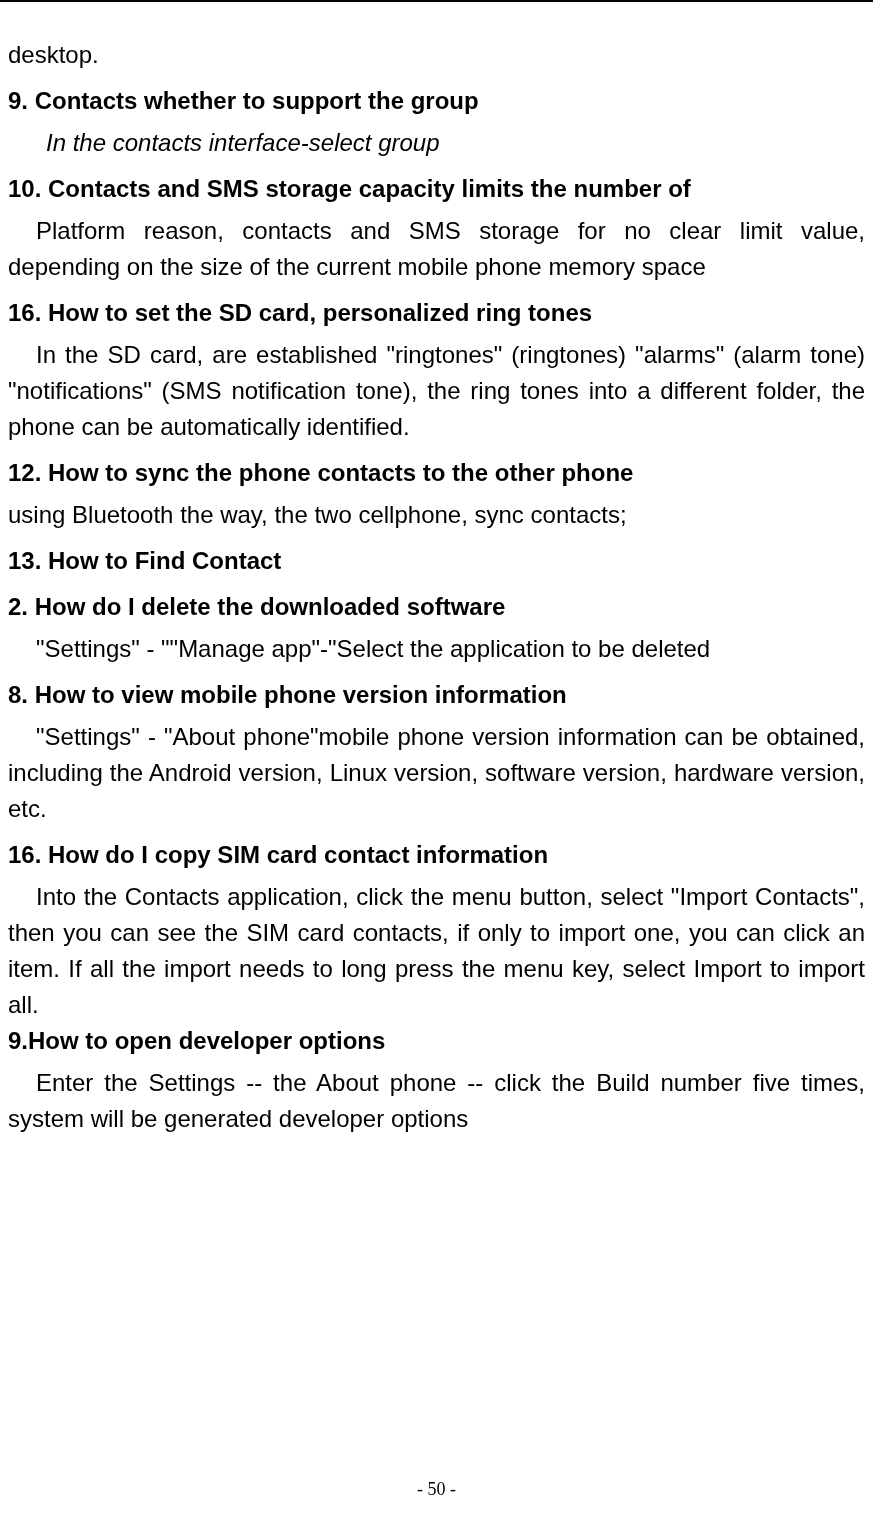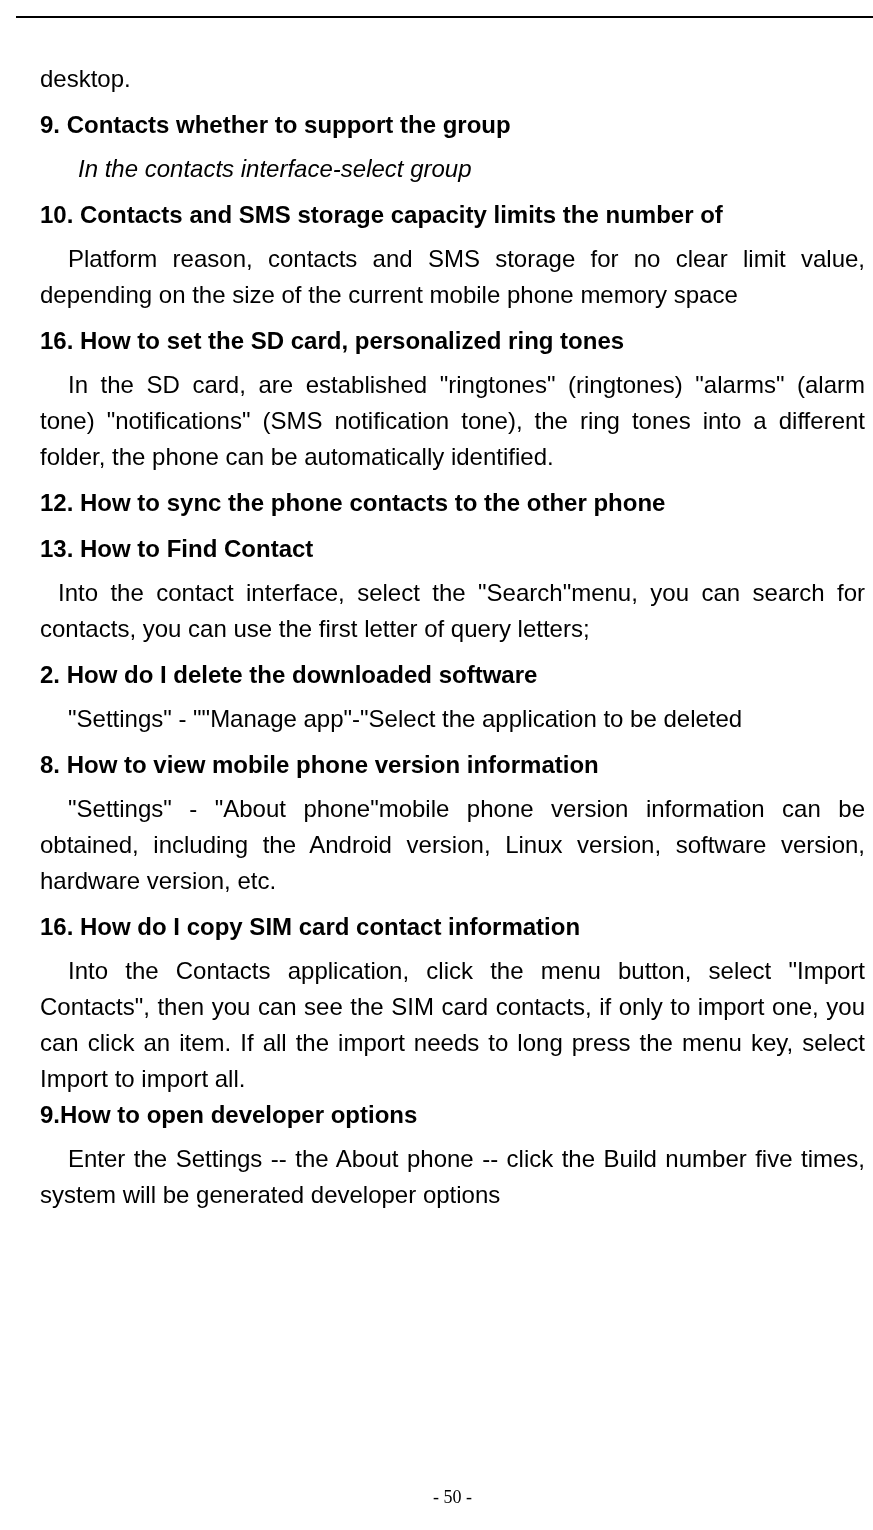--- a/index.html
+++ b/index.html
@@ -1,16 +1,16 @@
 <!DOCTYPE html>
 <html><head>
   <meta charset="utf-8">
   <style>
     * {
-      margin: 8px;
+      margin: 0;
       padding: 0;
       box-sizing: border-box;
     }
     body {
       width: 873px;
       height: 1530px;
       background: #ffffff;
       font-family: Arial, Helvetica, sans-serif;
       color: #000000;
       position: relative;
@@ -61,23 +61,23 @@
   <p class="heading">9. Contacts whether to support the group</p>
   <p class="indent1">In the contacts interface-select group</p>
 
   <p class="heading">10. Contacts and SMS storage capacity limits the number of</p>
   <p class="indent2 justify">Platform reason, contacts and SMS storage for no clear limit value, depending on the size of the current mobile phone memory space</p>
 
   <p class="heading">16. How to set the SD card, personalized ring tones</p>
   <p class="indent2 justify">In the SD card, are established "ringtones" (ringtones) "alarms" (alarm tone) "notifications" (SMS notification tone), the ring tones into a different folder, the phone can be automatically identified.</p>
 
   <p class="heading">12. How to sync the phone contacts to the other phone</p>
+  <p>using Bluetooth the way, the two cellphone, sync contacts;</p>
 
   <p class="heading">13. How to Find Contact</p>
-  <p class="indent3 justify">Into the contact interface, select the "Search"menu, you can search for contacts, you can use the first letter of query letters;</p>
 
   <p class="heading">2. How do I delete the downloaded software</p>
   <p class="indent2">"Settings" - ""Manage app"-"Select the application to be deleted</p>
 
   <p class="heading">8. How to view mobile phone version information</p>
   <p class="indent2 justify">"Settings" - "About phone"mobile phone version information can be obtained, including the Android version, Linux version, software version, hardware version, etc.</p>
 
   <p class="heading">16. How do I copy SIM card contact information</p>
   <p class="indent2 justify" style="margin-bottom:0">Into the Contacts application, click the menu button, select "Import Contacts", then you can see the SIM card contacts, if only to import one, you can click an item. If all the import needs to long press the menu key, select Import to import all.</p>
 

